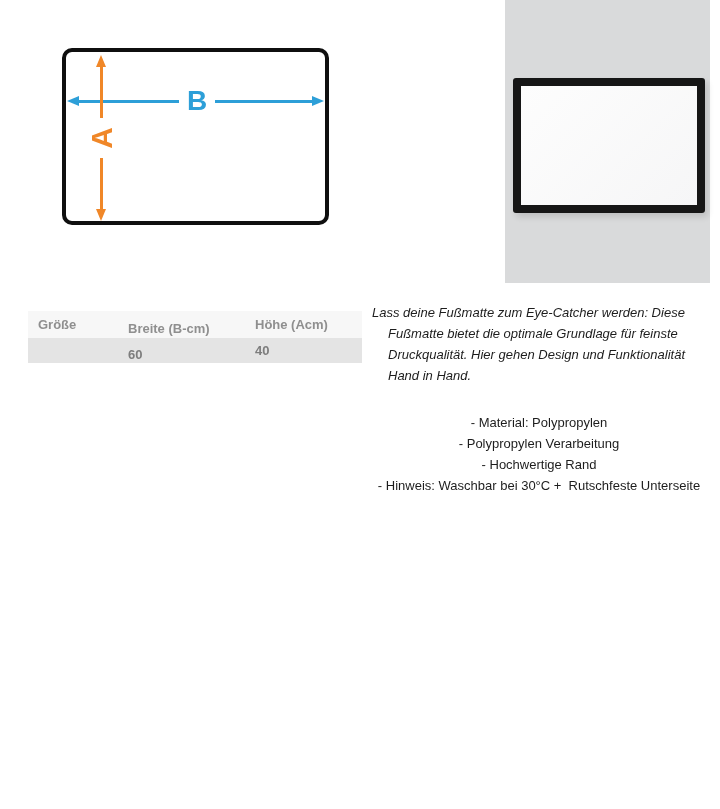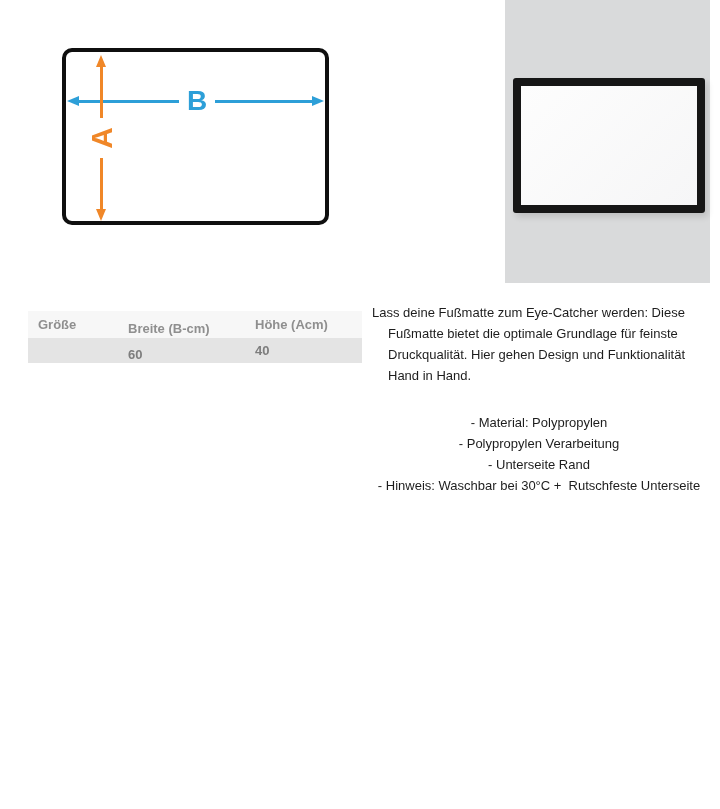--- a/index.html
+++ b/index.html
@@ -40,21 +40,21 @@
   
   .size-table{position:absolute;left:28px;top:311px;width:334px;font-size:13px;font-weight:bold;}
   .tr{display:flex;align-items:center;}
   .tr-head{height:27px;background:#f7f7f7;color:#8f8f8f;}
   .tr-data{height:25px;background:#e4e4e4;color:#7d7d7d;}
   .td1{width:100px;box-sizing:border-box;padding-left:10px;}
   .td2{width:127px;margin-top:8px;}
   .td3{width:107px;}
   
   .desc{position:absolute;left:372px;top:302px;width:334px;color:#1d1d1d;font-size:13px;line-height:21px;}
-  .intro{margin:0;padding-left:16px;text-indent:-16px;}
+  .intro{margin:0;padding-left:16px;text-indent:-16px;font-style:italic;}
   .features{margin-top:26px;text-align:center;}
   .feature{padding-left:12px;text-indent:-12px;white-space:pre-wrap;}
 </style>
 </head>
 <body>
 
 <div class="diagram">
   <div class="h-line"></div>
   <div class="ah ah-left"></div>
   <div class="ah ah-right"></div>
@@ -83,16 +83,16 @@
     <div class="td2">60</div>
     <div class="td3">40</div>
   </div>
 </div>
 
 <div class="desc">
   <p class="intro">Lass deine Fußmatte zum Eye-Catcher werden: Diese Fußmatte bietet die optimale Grundlage für feinste Druckqualität. Hier gehen Design und Funktionalität Hand in Hand.</p>
   <div class="features">
     <div class="feature">- Material: Polypropylen</div>
     <div class="feature">- Polypropylen Verarbeitung</div>
-    <div class="feature">- Unterseite Rand</div>
+    <div class="feature">- Hochwertige Rand</div>
     <div class="feature">- Hinweis: Waschbar bei 30°C +  Rutschfeste Unterseite</div>
   </div>
 </div>
 
 </body></html>

